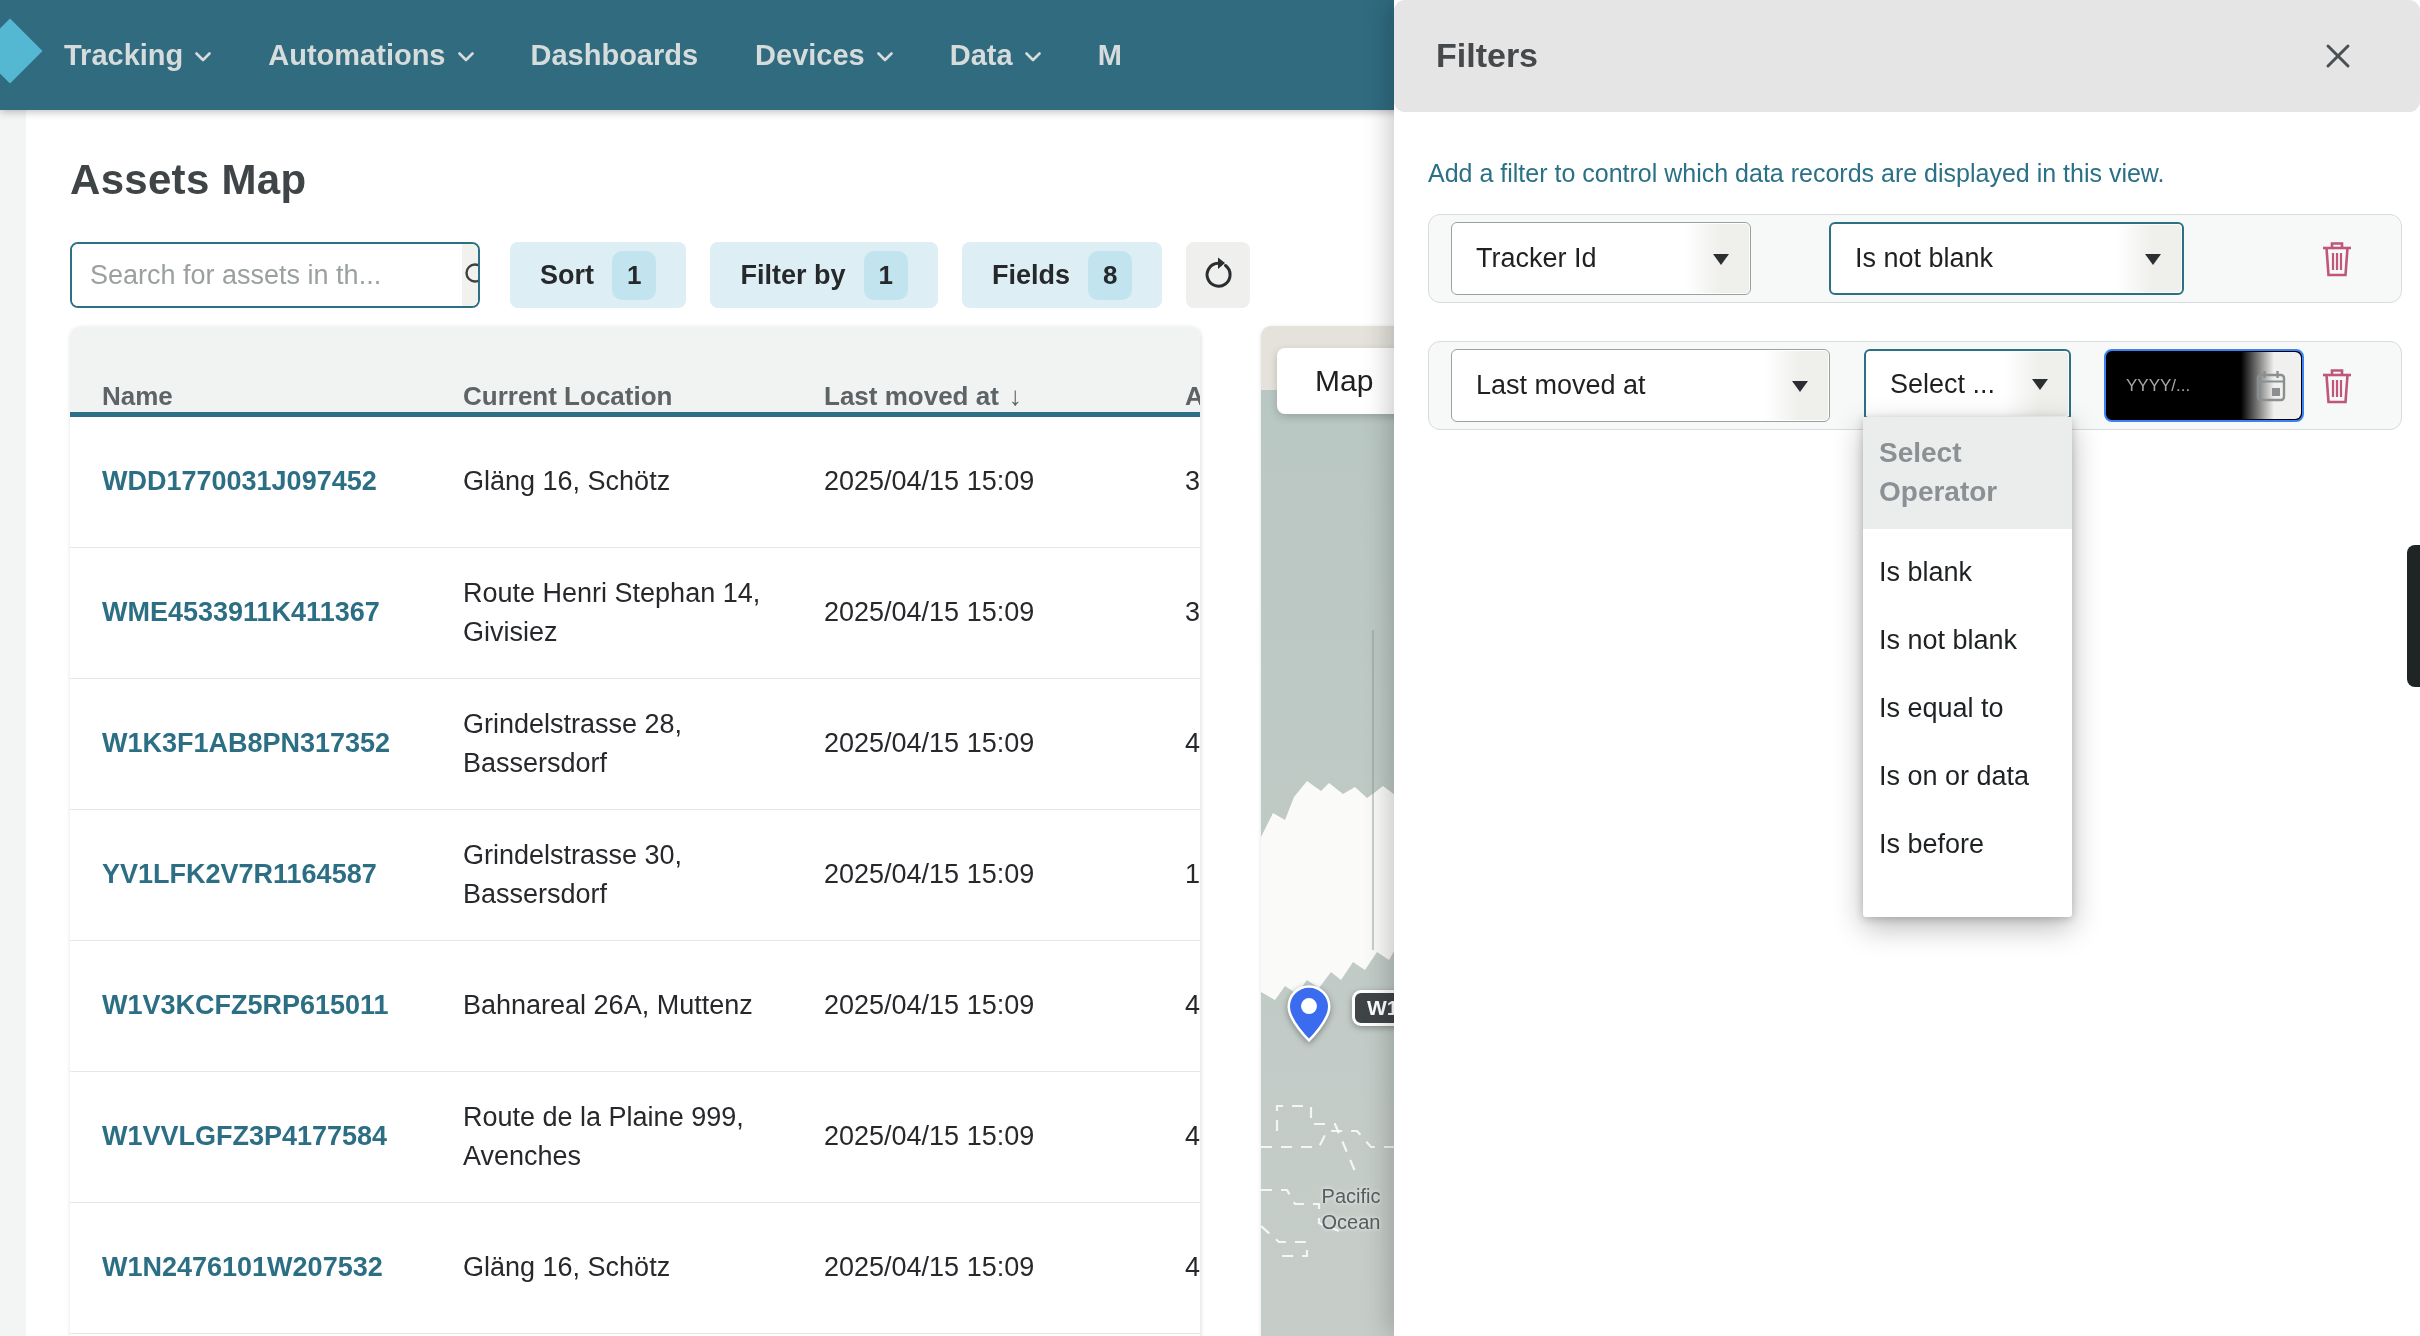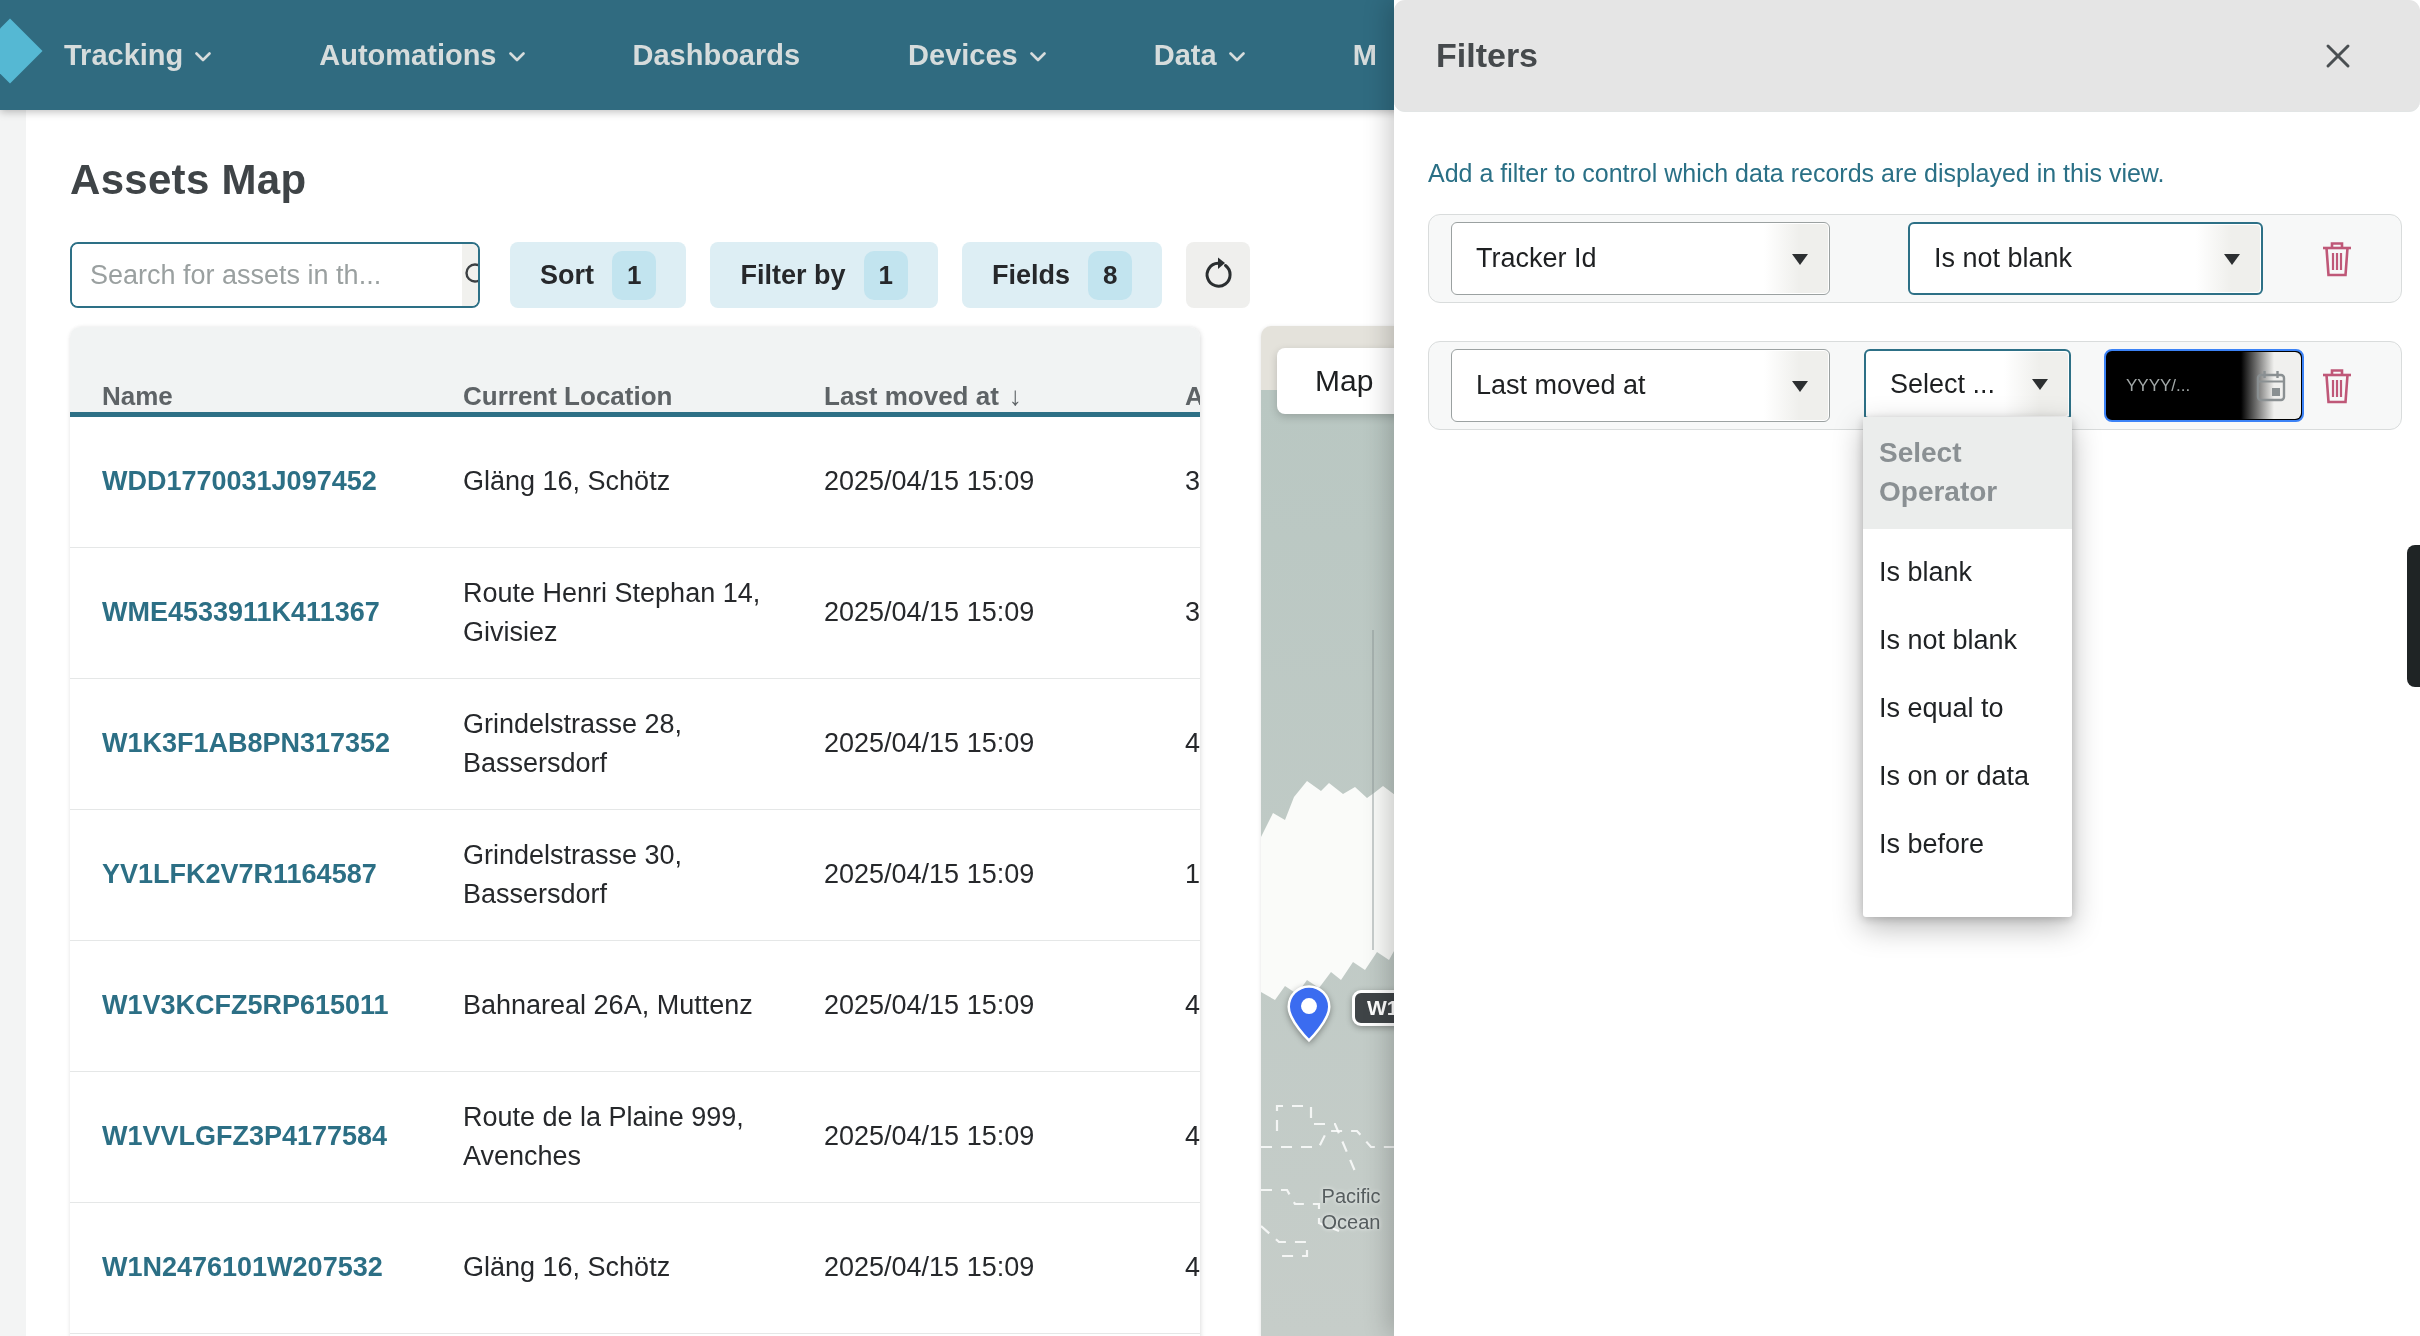--- a/index.html
+++ b/index.html
@@ -190,21 +190,21 @@
   .scroll-thumb {
     position: absolute; right: 0; top: 545px; width: 13px; height: 142px;
     background: #1f2425; border-radius: 8px 0 0 8px; z-index: 99; cursor: pointer;
   }
 </style>
 </head>
 <body>
 
 <nav class="topnav">
   <span class="nav-arrow"></span>
-  <div id="nav-items" style="display:flex;gap:108px;align-items:center;">
+  <div id="nav-items" style="display:flex;gap:57px;align-items:center;">
   <div class="nav-item">
     <span>Tracking</span>
     <svg width="16" height="10" viewBox="0 0 16 10">
       <polyline points="1.5,1.5 8,8 14.5,1.5" fill="none" stroke="#d6dcdc" stroke-width="2.6" stroke-linecap="round" stroke-linejoin="round"></polyline>
     </svg>
   </div>
 
   <div class="nav-item">
     <span>Automations</span>
     <svg width="16" height="10" viewBox="0 0 16 10">
@@ -379,21 +379,21 @@
         <line x1="5" y1="5" x2="25" y2="25" stroke="#4a4f52" stroke-width="3" stroke-linecap="round"></line>
         <line x1="25" y1="5" x2="5" y2="25" stroke="#4a4f52" stroke-width="3" stroke-linecap="round"></line>
       </svg>
     </button>
   </div>
 
   <div class="drawer-body">
     <p class="drawer-desc">Add a filter to control which data records are displayed in this view.</p>
 
     <div class="filter-row">
-      <div class="sel" style="width:379px">
+      <div class="sel" style="width:300px">
         <span>Tracker Id</span>
         <span class="caret"></span>
       </div>
       <div class="sel teal" style="width:355px;margin-left:78px">
         <span>Is not blank</span>
         <span class="caret"></span>
       </div>
       <button class="trash-btn">
         <svg width="34" height="38" viewBox="0 0 34 38">
           <path d="M12 7 V3.5 H22 V7" fill="none" stroke="#bf5878" stroke-width="2.6"></path>

